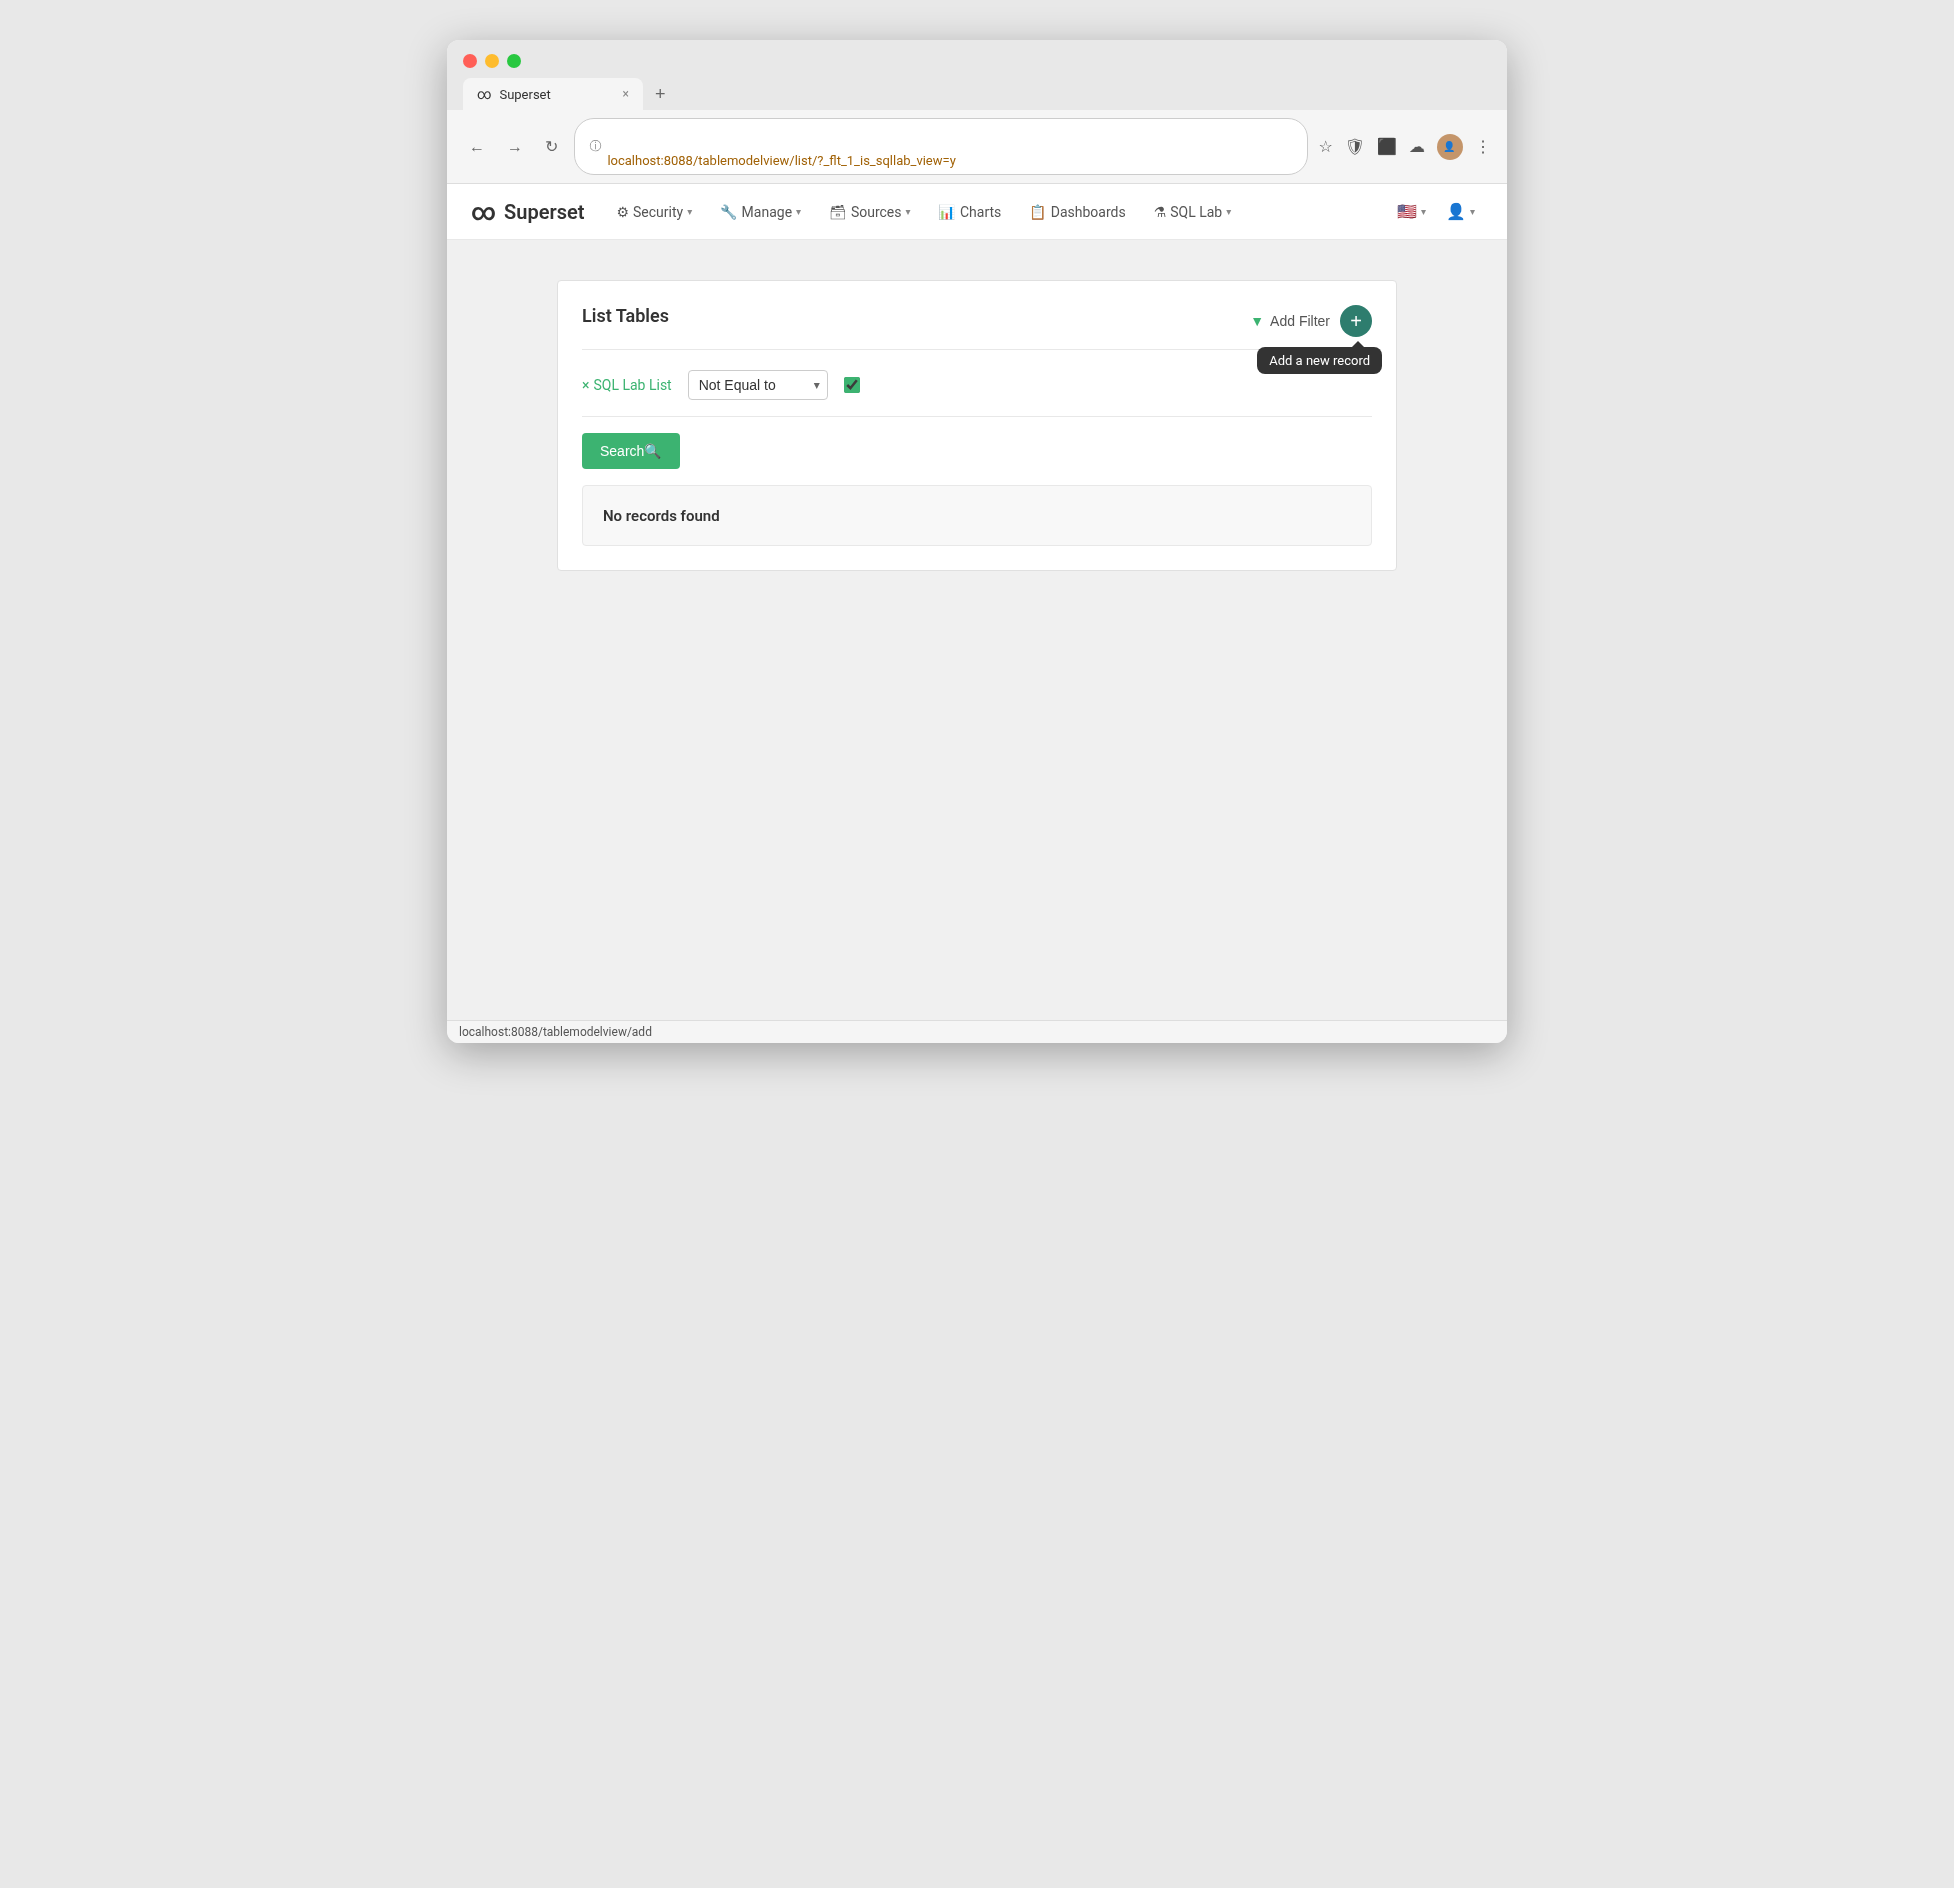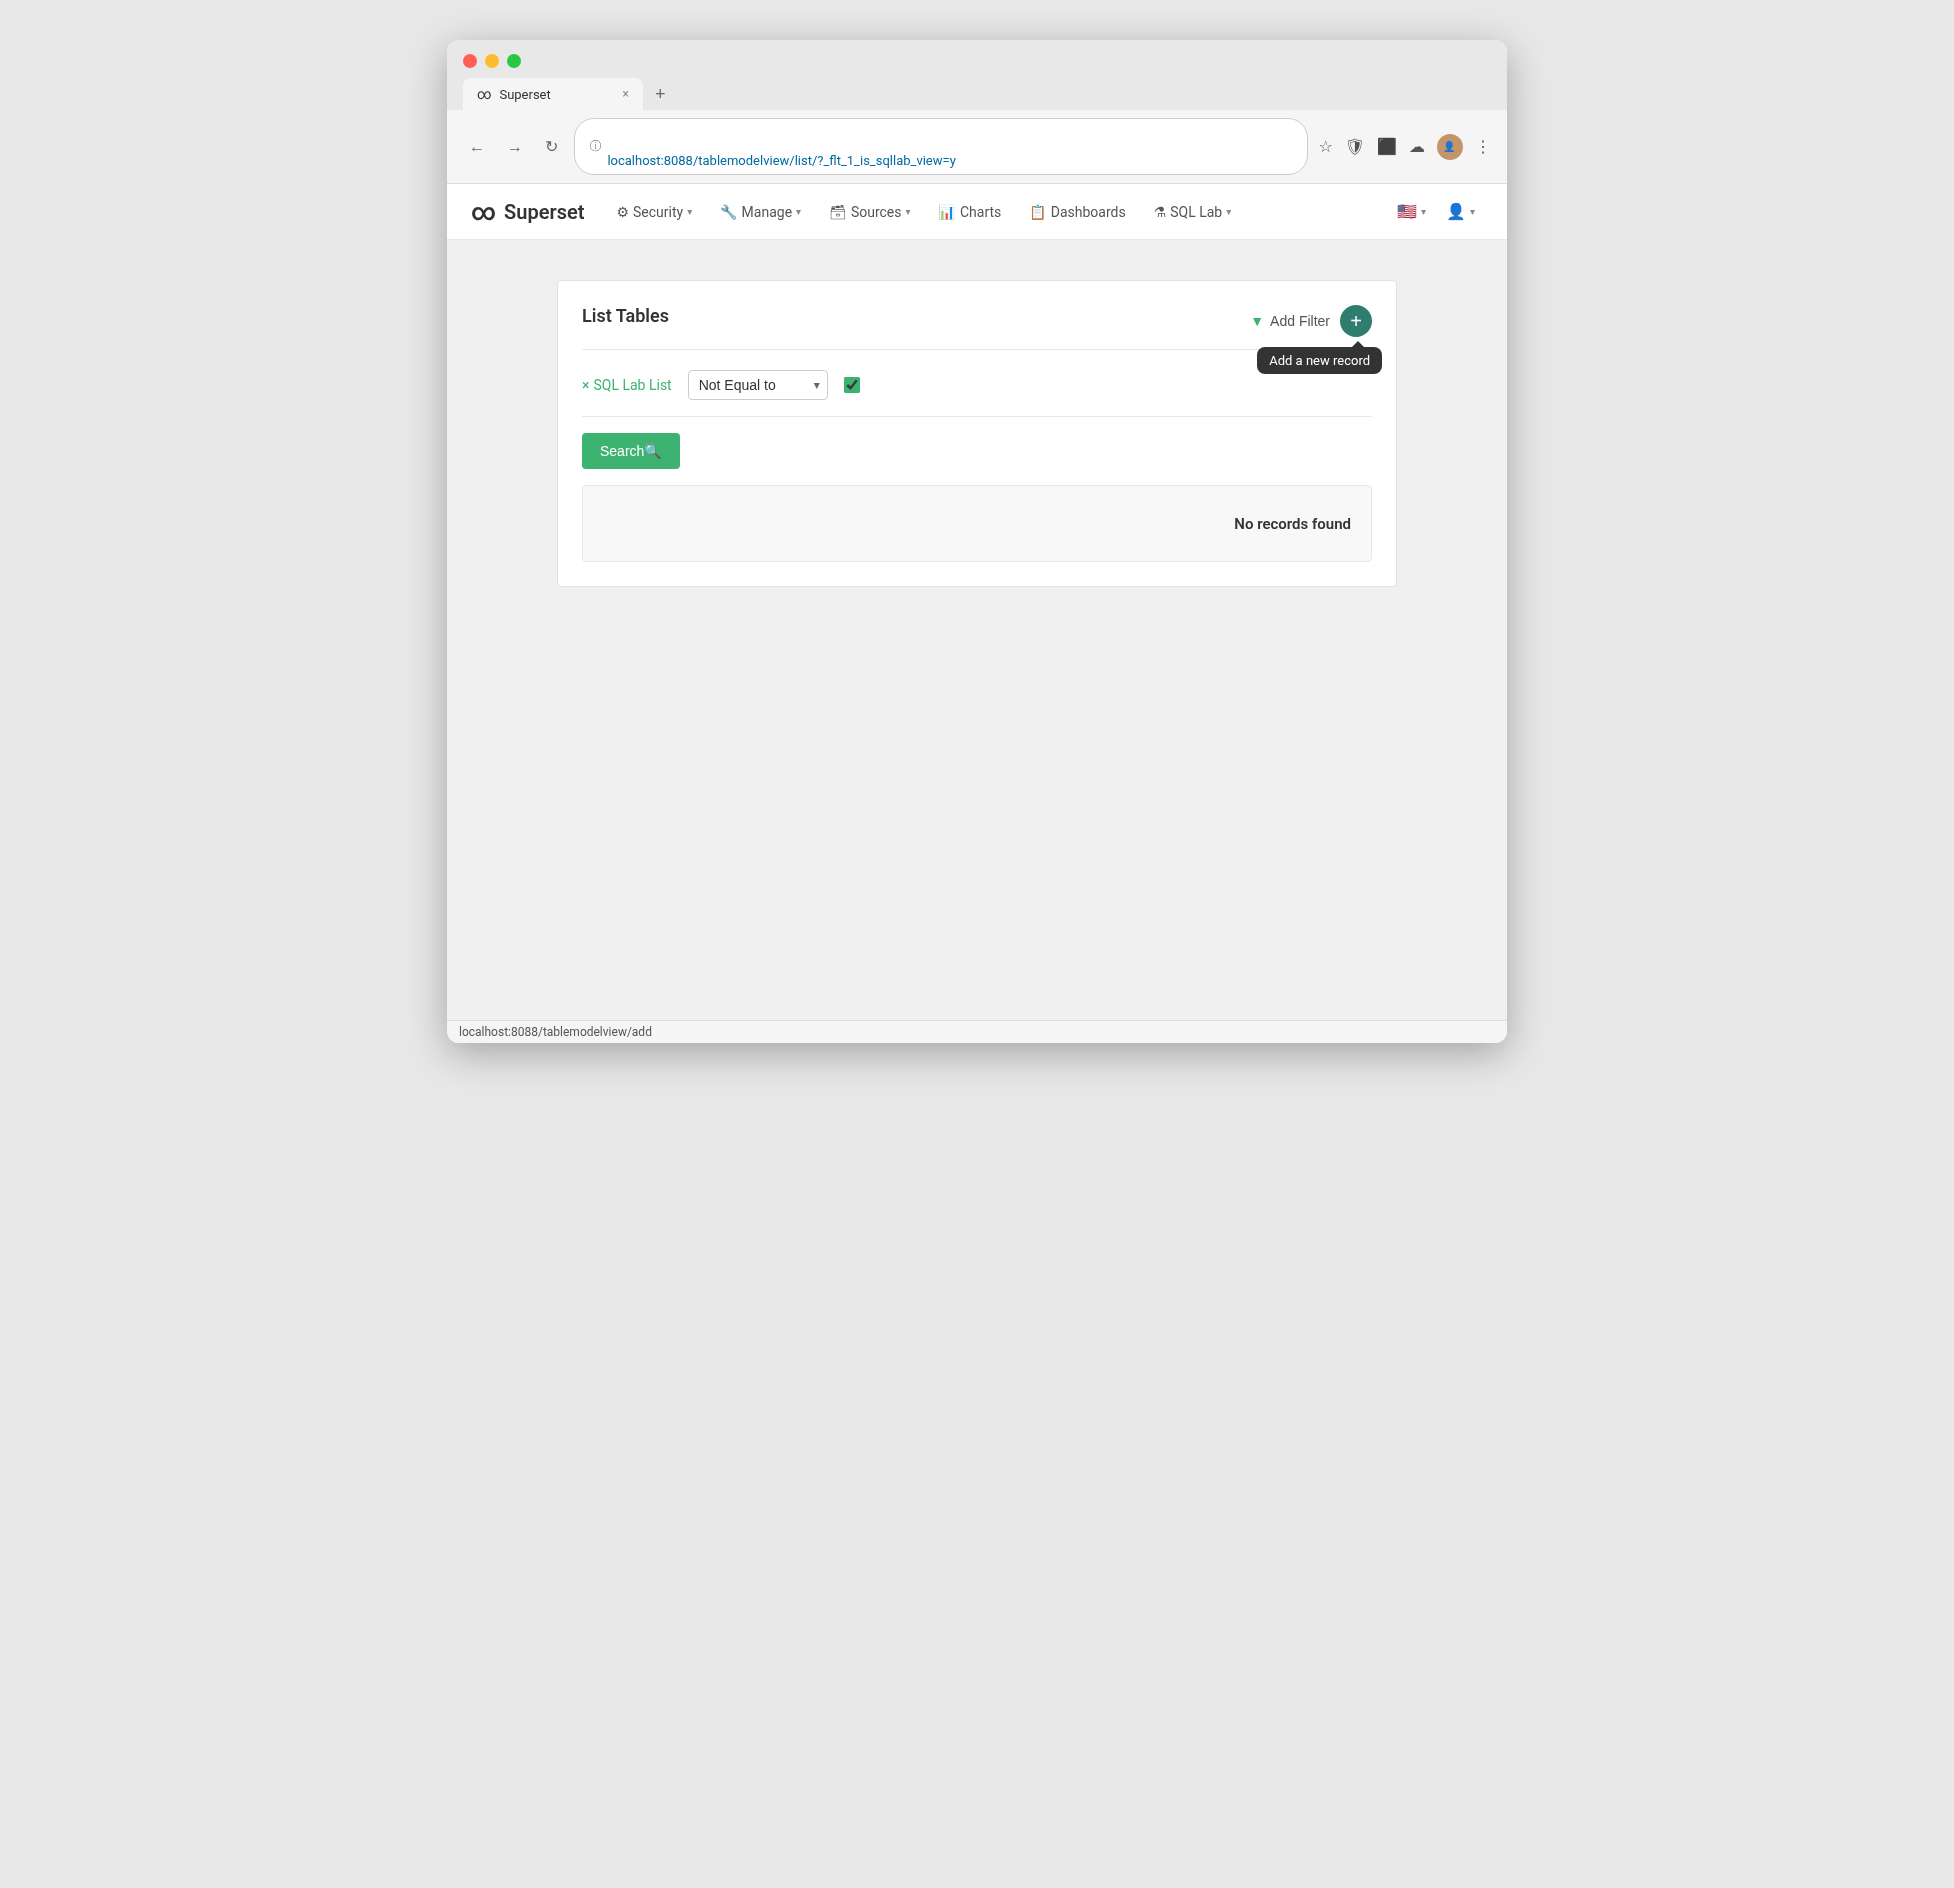--- a/index.html
+++ b/index.html
@@ -115,21 +115,21 @@
       gap: 6px;
     }
 
     .address-icon {
       color: #888;
       font-size: 12px;
     }
 
     .address-text {
       font-size: 13px;
-      color: #0369a1;
+      color: #a16207;
       margin-top: 28px;
     }
 
     .toolbar-icons {
       display: flex;
       align-items: center;
       gap: 12px;
       color: #555;
       font-size: 16px;
     }
@@ -389,22 +389,22 @@
 
     .search-btn-icon {
       font-size: 14px;
     }
 
     
     .no-records-box {
       background: #f8f8f8;
       border: 1px solid #e8e8e8;
       border-radius: 4px;
-      padding: 28px 20px;
-      text-align: right;
+      padding: 20px 20px;
+      text-align: left;
     }
 
     .no-records-text {
       font-size: 15px;
       font-weight: 600;
       color: #333;
     }
 
     
     .status-bar {

